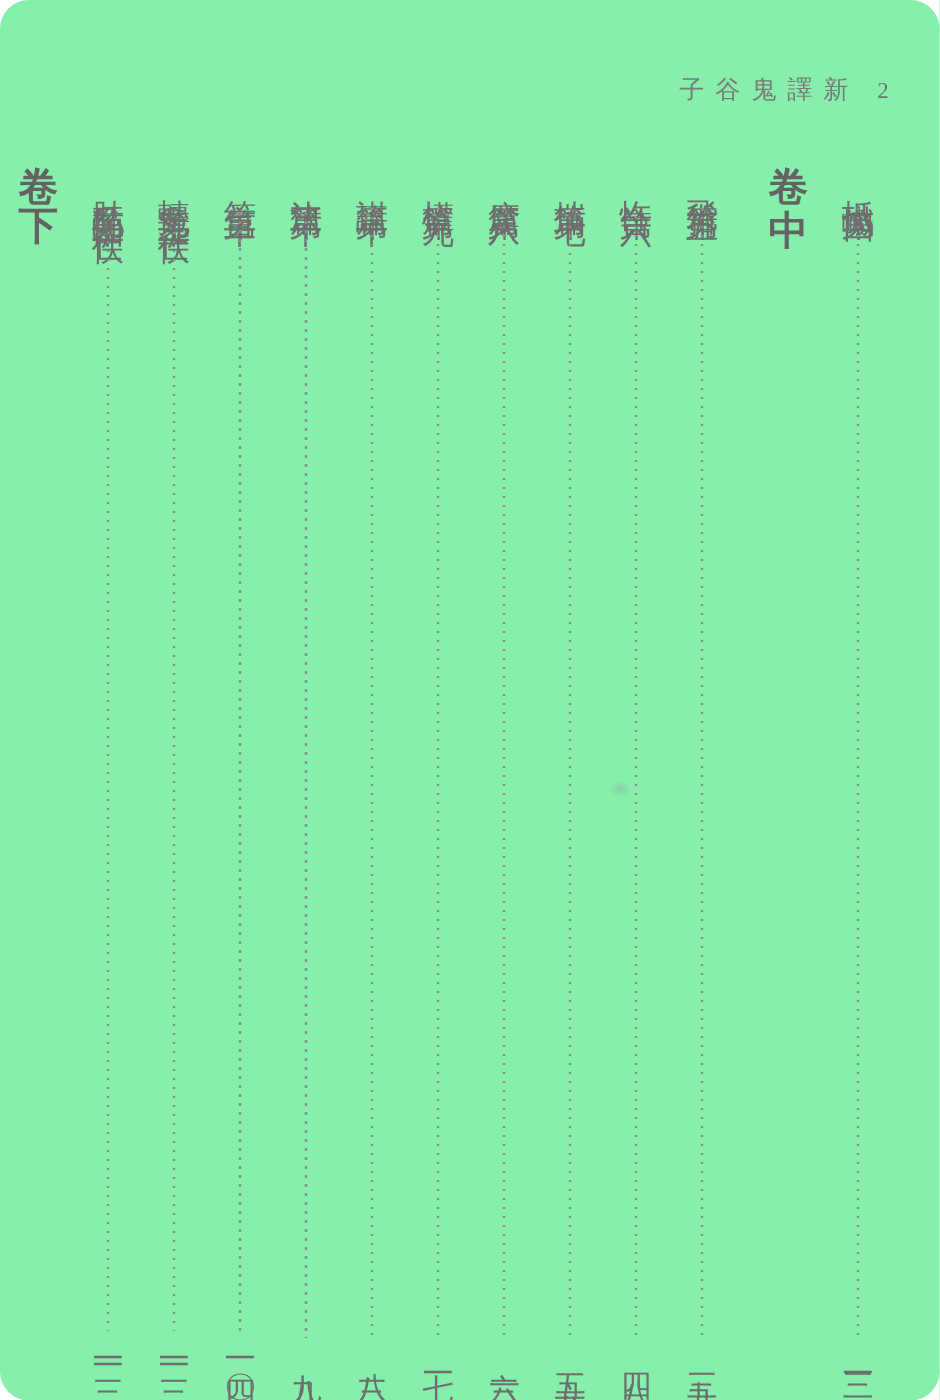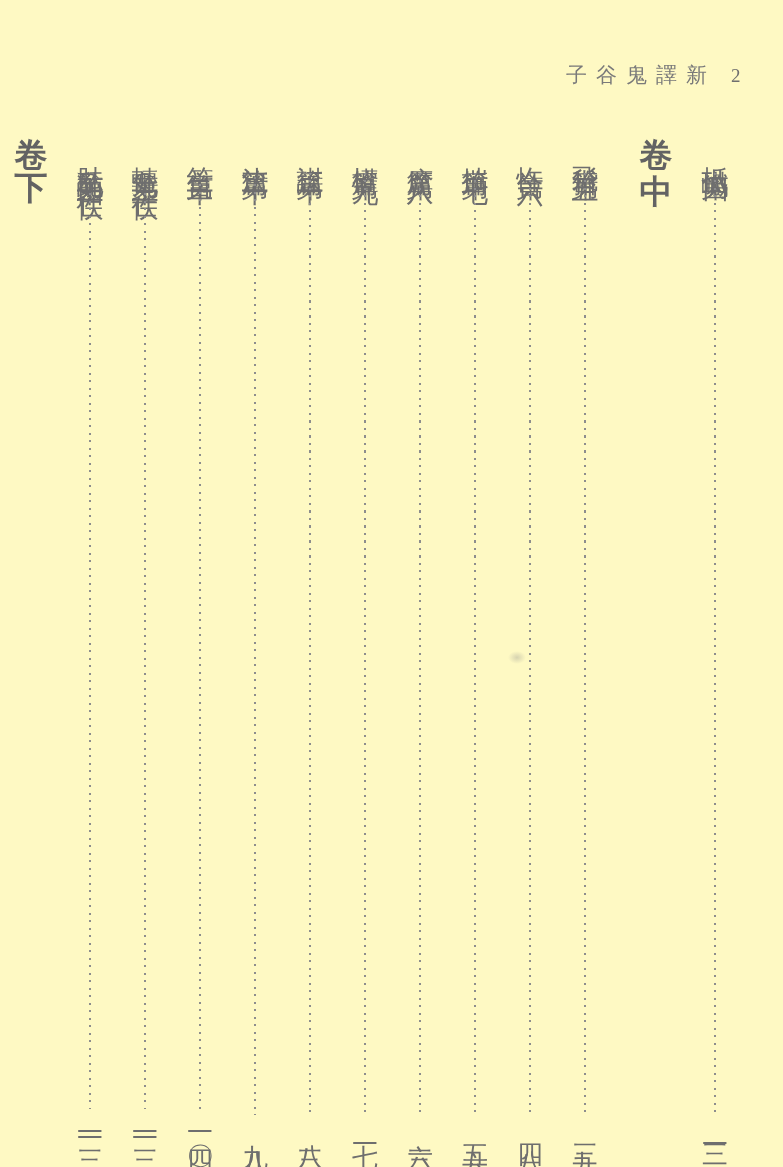--- a/index.html
+++ b/index.html
@@ -6,21 +6,22 @@
   html, body { margin: 0; padding: 0; }
   body {
     width: 783px; height: 1167px;
     background: #ffffff;
     position: relative;
     overflow: hidden;
     font-family: "Liberation Serif", "DejaVu Serif", serif;
   }
   .page {
     position: absolute; inset: 0;
-    background: #fef9c3;
+    background: #86efac;
+    border-radius: 24px;
   }
   
   .running-head {
     position: absolute;
     top: 61px; left: 566px;
     display: flex; align-items: baseline;
     color: #7a7a7a;
   }
   .book-title {
     font-size: 21px;

